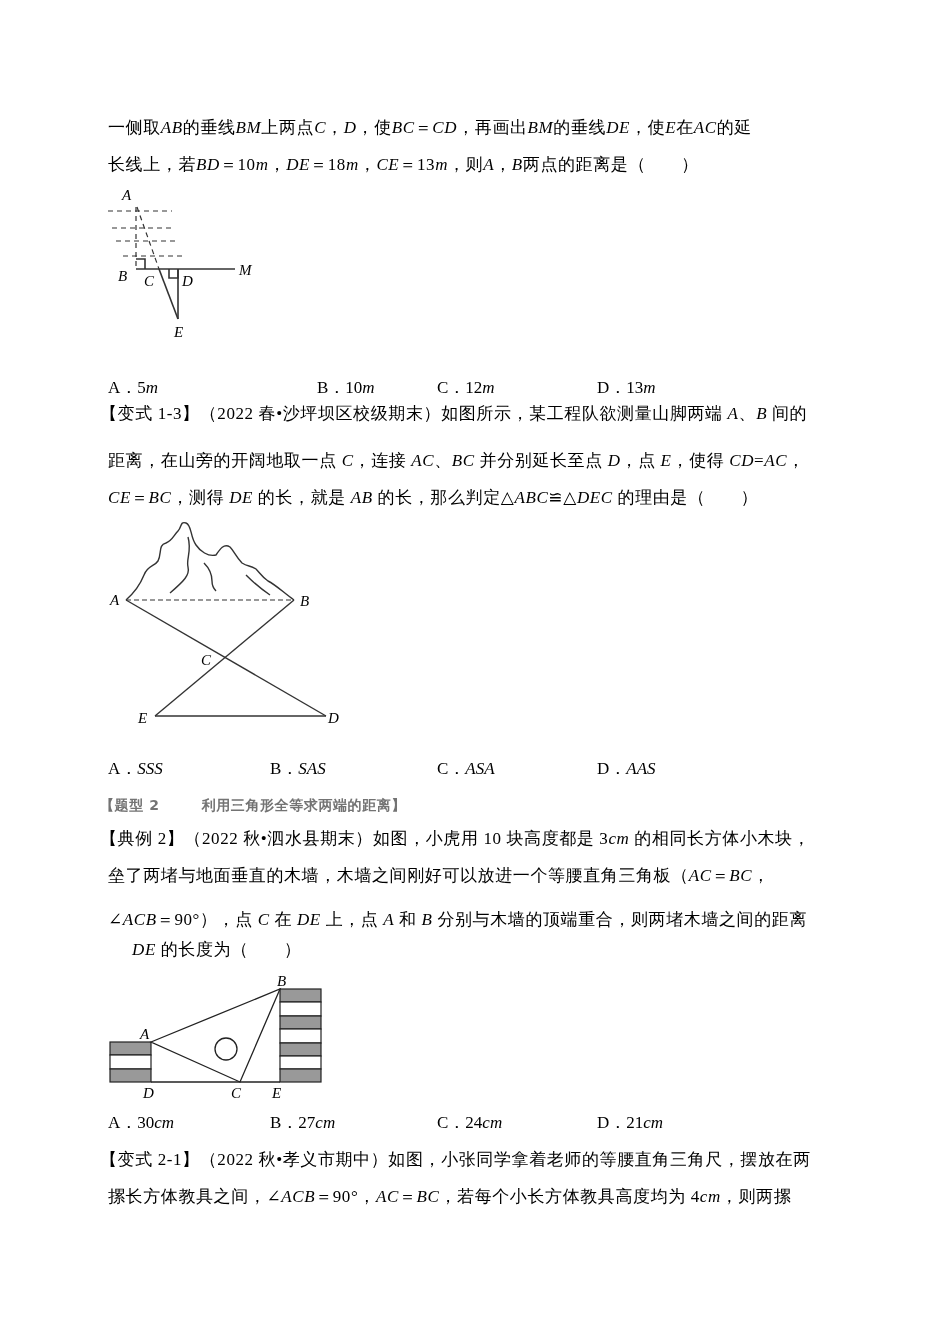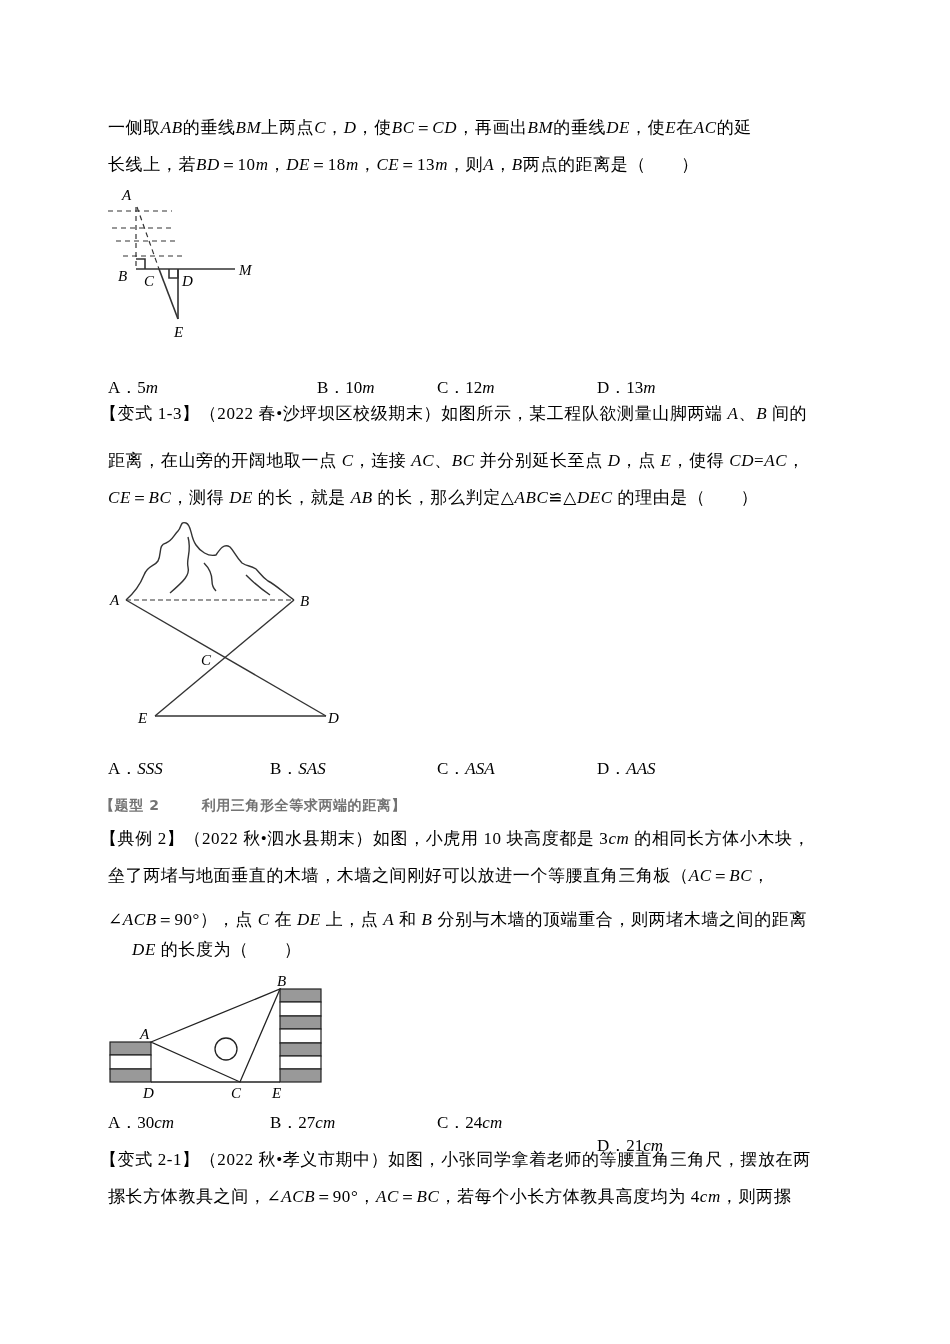--- a/index.html
+++ b/index.html
@@ -132,20 +132,20 @@
   <text x="40" y="74">A</text>
   <text x="177" y="21">B</text>
   <text x="131" y="133">C</text>
   <text x="43" y="133">D</text>
   <text x="172" y="133">E</text>
 </svg>
 
 <div class="opt" style="left:108px; top:1111px;"><span>A．</span><span>30</span><span class="i">cm</span></div>
 <div class="opt" style="left:270px; top:1111px;"><span>B．</span><span>27</span><span class="i">cm</span></div>
 <div class="opt" style="left:437px; top:1111px;"><span>C．</span><span>24</span><span class="i">cm</span></div>
-<div class="opt" style="left:597px; top:1111px;margin-top:23px;"><span>D．</span><span>21</span><span class="i">cm</span></div>
+<div class="opt" style="left:597px; top:1111px;"><span>D．</span><span>21</span><span class="i">cm</span></div>
 
 <div class="line" style="left:100px; top:1148px;text-align:right;">
   <span>【变式 2-1】</span><span>（2022 秋•孝义市期中）</span><span>如图，小张同学拿着老师的等腰直角三角尺，摆放在两</span>
 </div>
 <div class="line" style="left:108px; top:1185px;">
   <span>摞长方体教具之间，∠</span><span class="i">ACB</span><span>＝90°，</span><span class="i">AC</span><span>＝</span><span class="i">BC</span><span>，若每个小长方体教具高度均为 4</span><span class="i">cm</span><span>，则两摞</span>
 </div>
 
 </body></html>

